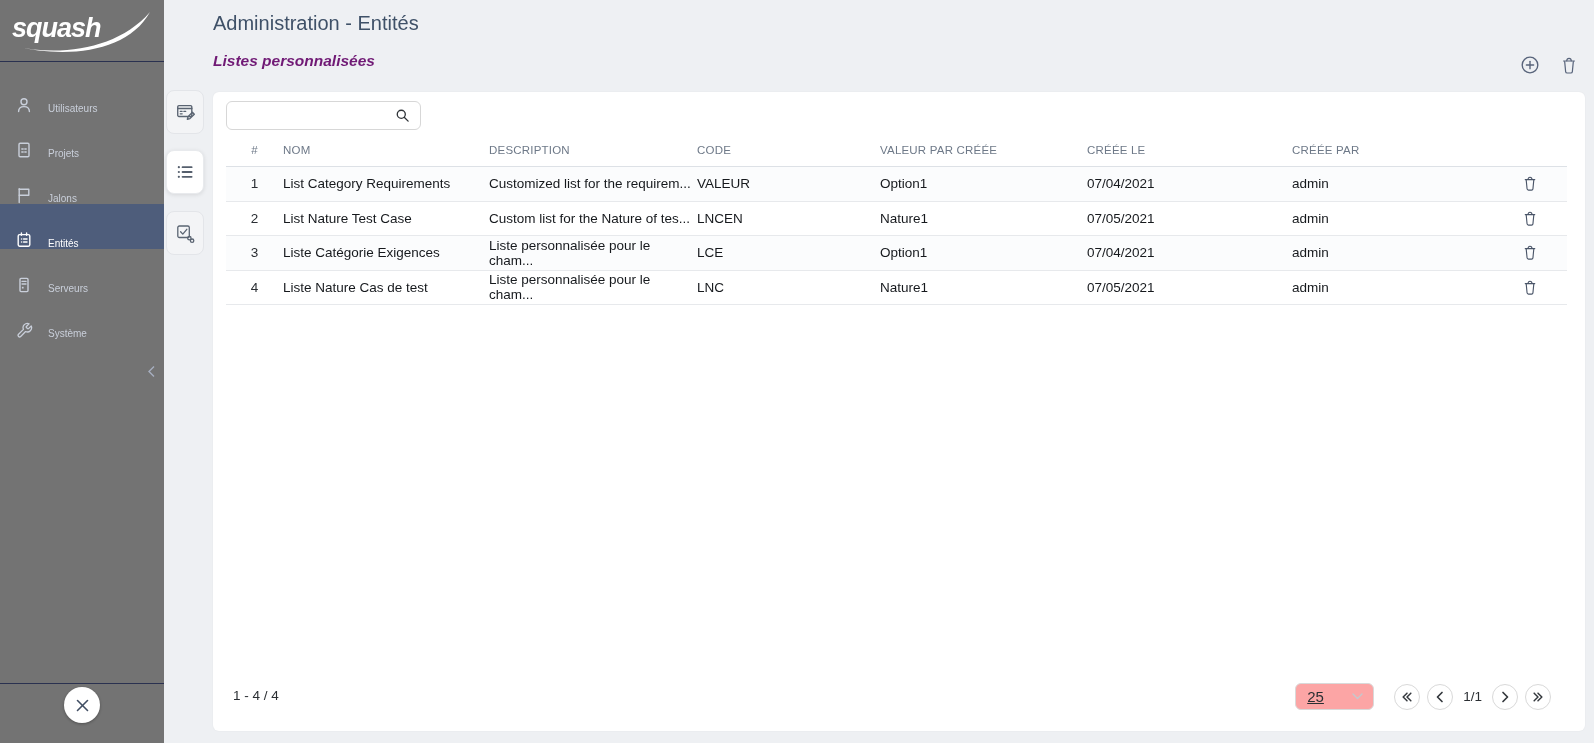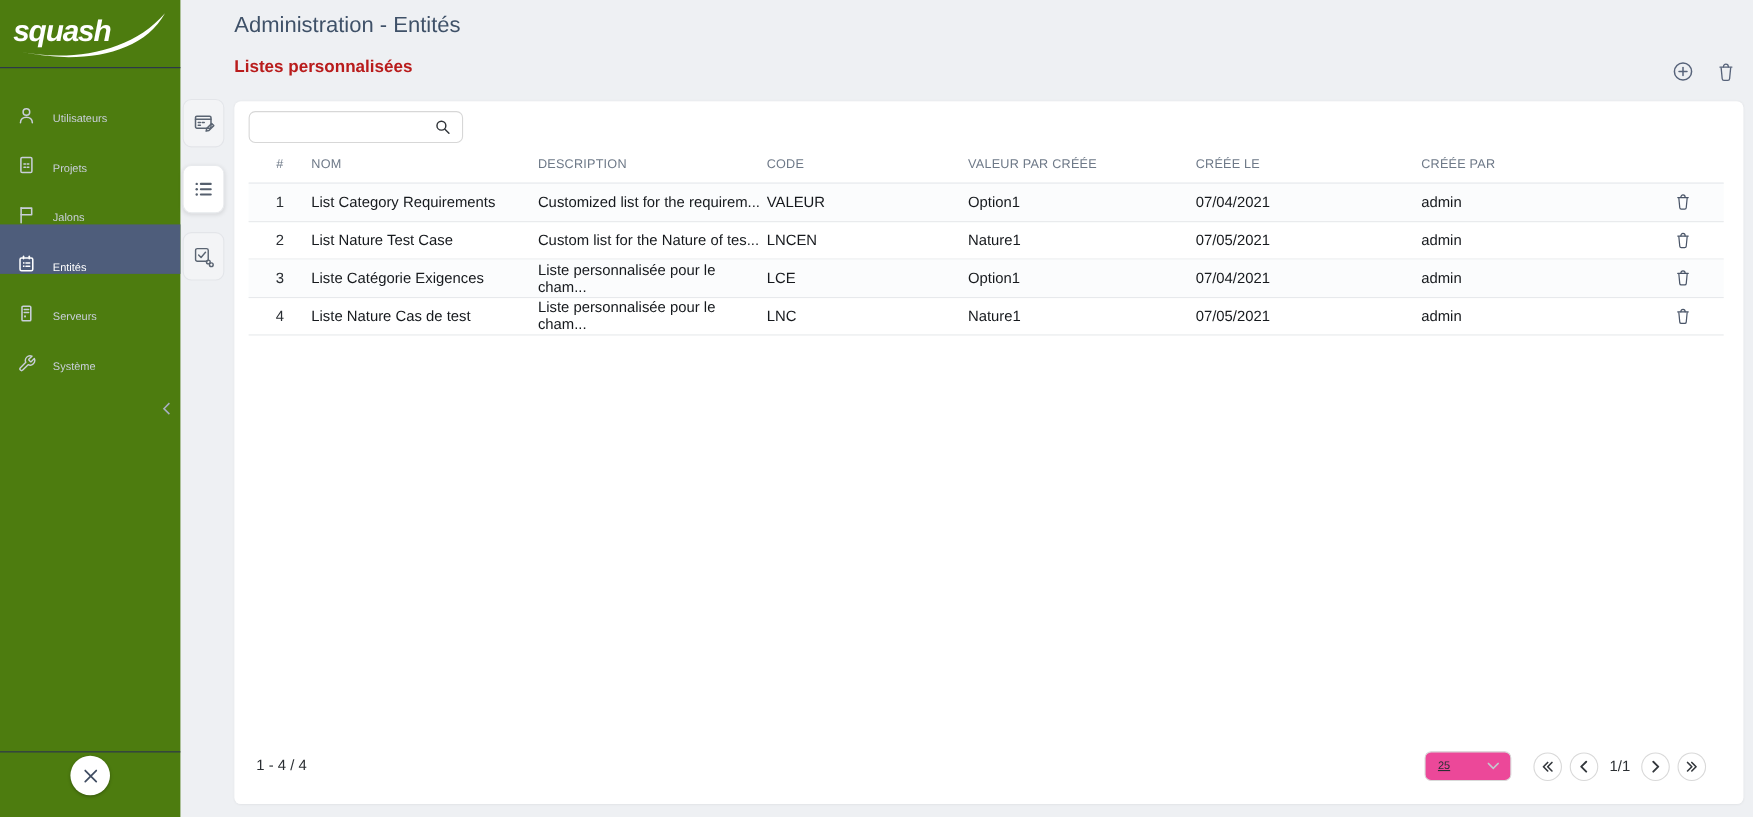--- a/index.html
+++ b/index.html
@@ -1,34 +1,34 @@
 <!DOCTYPE html>
 <html><head>
 <meta charset="utf-8">
 <style>
   * { margin:0; padding:0; box-sizing:border-box; }
   html,body { width:1594px; height:743px; overflow:hidden; }
   body { font-family:"Liberation Sans","DejaVu Sans",sans-serif; background:#eef0f3; color:#1a1d21; }
   .app { position:relative; width:1594px; height:743px; display:flex; }
 
   
-  .sidebar { position:relative; width:164px; height:100%; background:#4d7c0f; flex:0 0 164px; }
+  .sidebar { position:relative; width:164px; height:100%; background:#737373; flex:0 0 164px; }
   .logo-box { height:62px; display:flex; align-items:center; padding-left:6px; border-bottom:1px solid #2a3150; cursor:pointer; }
   .nav { padding-top:7px; }
   .nav-item { height:45px; display:flex; align-items:flex-end; gap:15px; padding-left:15px; color:#c9cfda; font-size:10px; cursor:pointer; }
   .nav-item.active { background:#4e5d7b; color:#ffffff; }
   .nav-item .ic { width:18px; height:18px; display:flex; align-items:center; justify-content:center; }
   .collapse-btn { position:absolute; top:362px; right:4px; width:18px; height:18px; display:flex; align-items:center; justify-content:center; cursor:pointer; }
   .sidebar-footer-line { position:absolute; left:0; right:0; bottom:59px; height:1px; background:#2a3150; }
   .close-btn { position:absolute; left:64px; top:687px; width:36px; height:36px; border-radius:50%; background:#ffffff; display:flex; align-items:center; justify-content:center; cursor:pointer; box-shadow:0 1px 3px rgba(0,0,0,.3); }
 
   
   .main { position:relative; flex:1; height:100%; }
   .page-title { position:absolute; left:49px; top:12px; font-size:20px; font-weight:400; color:#3f5168; }
-  .page-subtitle { position:absolute; left:49px; top:52px; font-size:15.5px; font-weight:700; color:#b91c1c; }
+  .page-subtitle { position:absolute; left:49px; top:52px; font-size:15.5px; font-weight:700; color:#701a75;font-style:italic; }
   .toolbar { position:absolute; right:14px; top:54px; display:flex; align-items:center; gap:17px; }
   .tool-btn { width:22px; height:22px; display:flex; align-items:center; justify-content:center; color:#57637a; cursor:pointer; background:none; border:none; }
 
   
   .tabstrip { position:absolute; left:2px; top:0; width:44px; }
   .tab-btn { position:absolute; left:0; width:38px; height:44px; border:1px solid #e3e5e9; border-radius:8px; background:#f3f4f6; display:flex; align-items:center; justify-content:center; color:#5a6472; cursor:pointer; }
   .tab-btn.active { background:#ffffff; border-color:#e8eaed; box-shadow:0 1px 4px rgba(0,0,0,.10); color:#555f6d; }
 
   
   .card { position:absolute; left:49px; top:92px; right:9px; bottom:12px; background:#ffffff; border-radius:6px; box-shadow:0 0 2px rgba(0,0,0,.05); }
@@ -42,21 +42,21 @@
   .th { font-size:11.5px; color:#6e7988; letter-spacing:.2px; cursor:pointer; }
   .th.center { text-align:center; }
   .tbody .trow { height:34.5px; border-bottom:1px solid #e7e9ec; font-size:13.5px; color:#16191d; cursor:pointer; }
   .tbody .trow:nth-child(odd) { background:#fbfcfd; }
   .cell.center { text-align:center; color:#2a2e33; }
   .cell.actions { display:flex; justify-content:flex-end; padding-right:28px; }
   .row-del { background:none; border:none; color:#4a5568; cursor:pointer; width:18px; height:20px; display:flex; align-items:center; justify-content:center; }
 
   .range-label { position:absolute; left:20px; bottom:28px; font-size:13.5px; color:#2b2f33;margin-top:28px; }
   .pager { position:absolute; right:34px; bottom:21px; display:flex; align-items:center; gap:7px; }
-  .pagesize { width:79px; height:27px; border:1px solid #d9d9d9; border-radius:6px; background:#ec4899; display:flex; align-items:center; justify-content:space-between; padding:0 10px 0 11px; font-size:10px; color:#2b2f33; cursor:pointer; margin-right:13px;text-decoration:underline; }
+  .pagesize { width:79px; height:27px; border:1px solid #d9d9d9; border-radius:6px; background:#fca5a5; display:flex; align-items:center; justify-content:space-between; padding:0 10px 0 11px; font-size:15px; color:#2b2f33; cursor:pointer; margin-right:13px;text-decoration:underline; }
   .pg-btn { width:26px; height:26px; border-radius:50%; border:1px solid #d9d9d9; background:#fff; display:flex; align-items:center; justify-content:center; color:#34383d; cursor:pointer; }
   .pg-indicator { font-size:13.5px; color:#2b2f33; padding:0 3px; }
 </style>
 </head>
 <body>
 
 <div class="app">
 
   <aside class="sidebar">
     <div class="logo-box">

